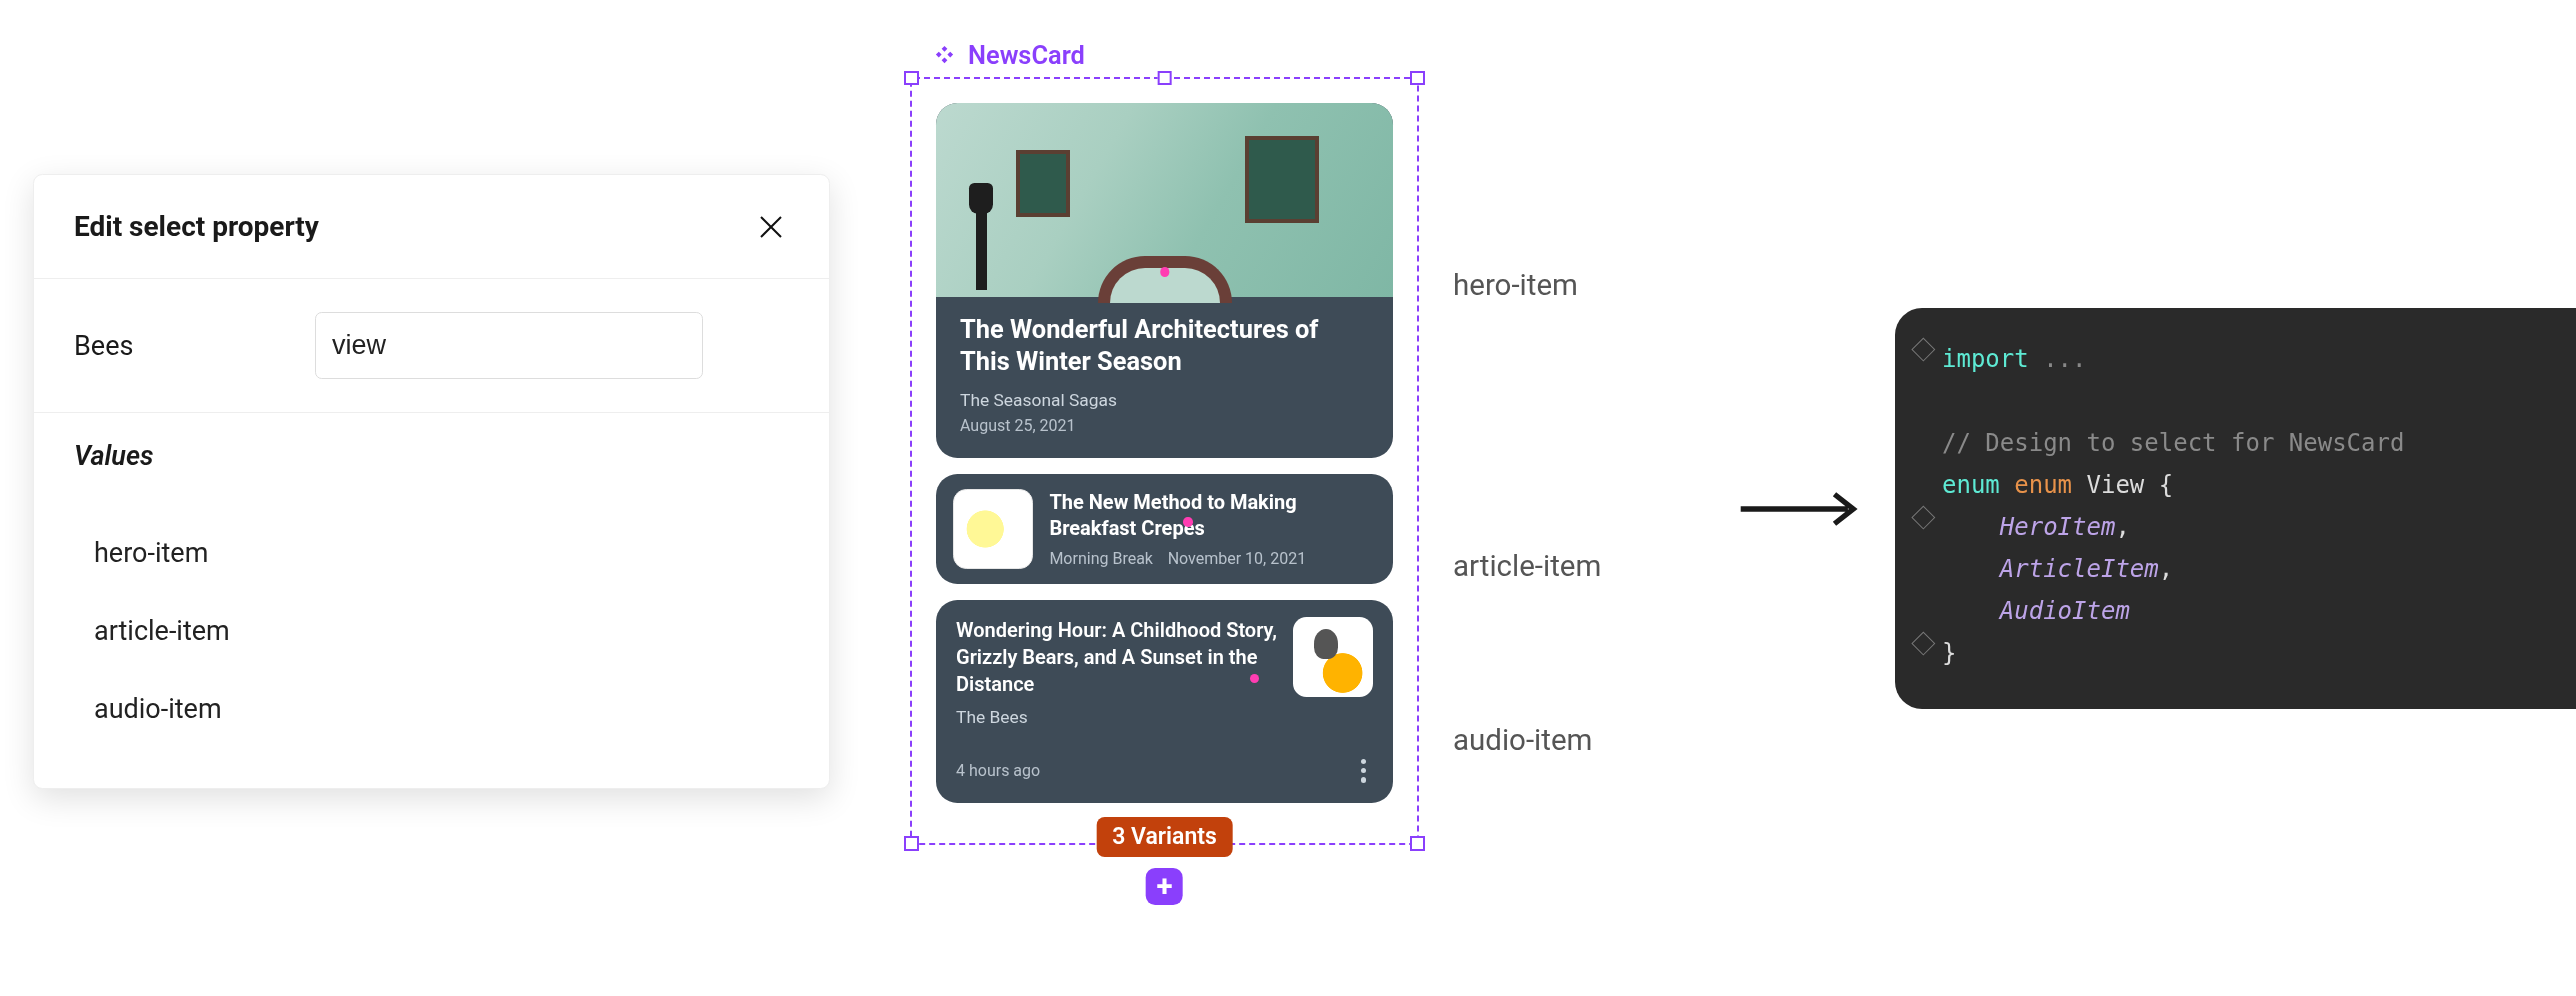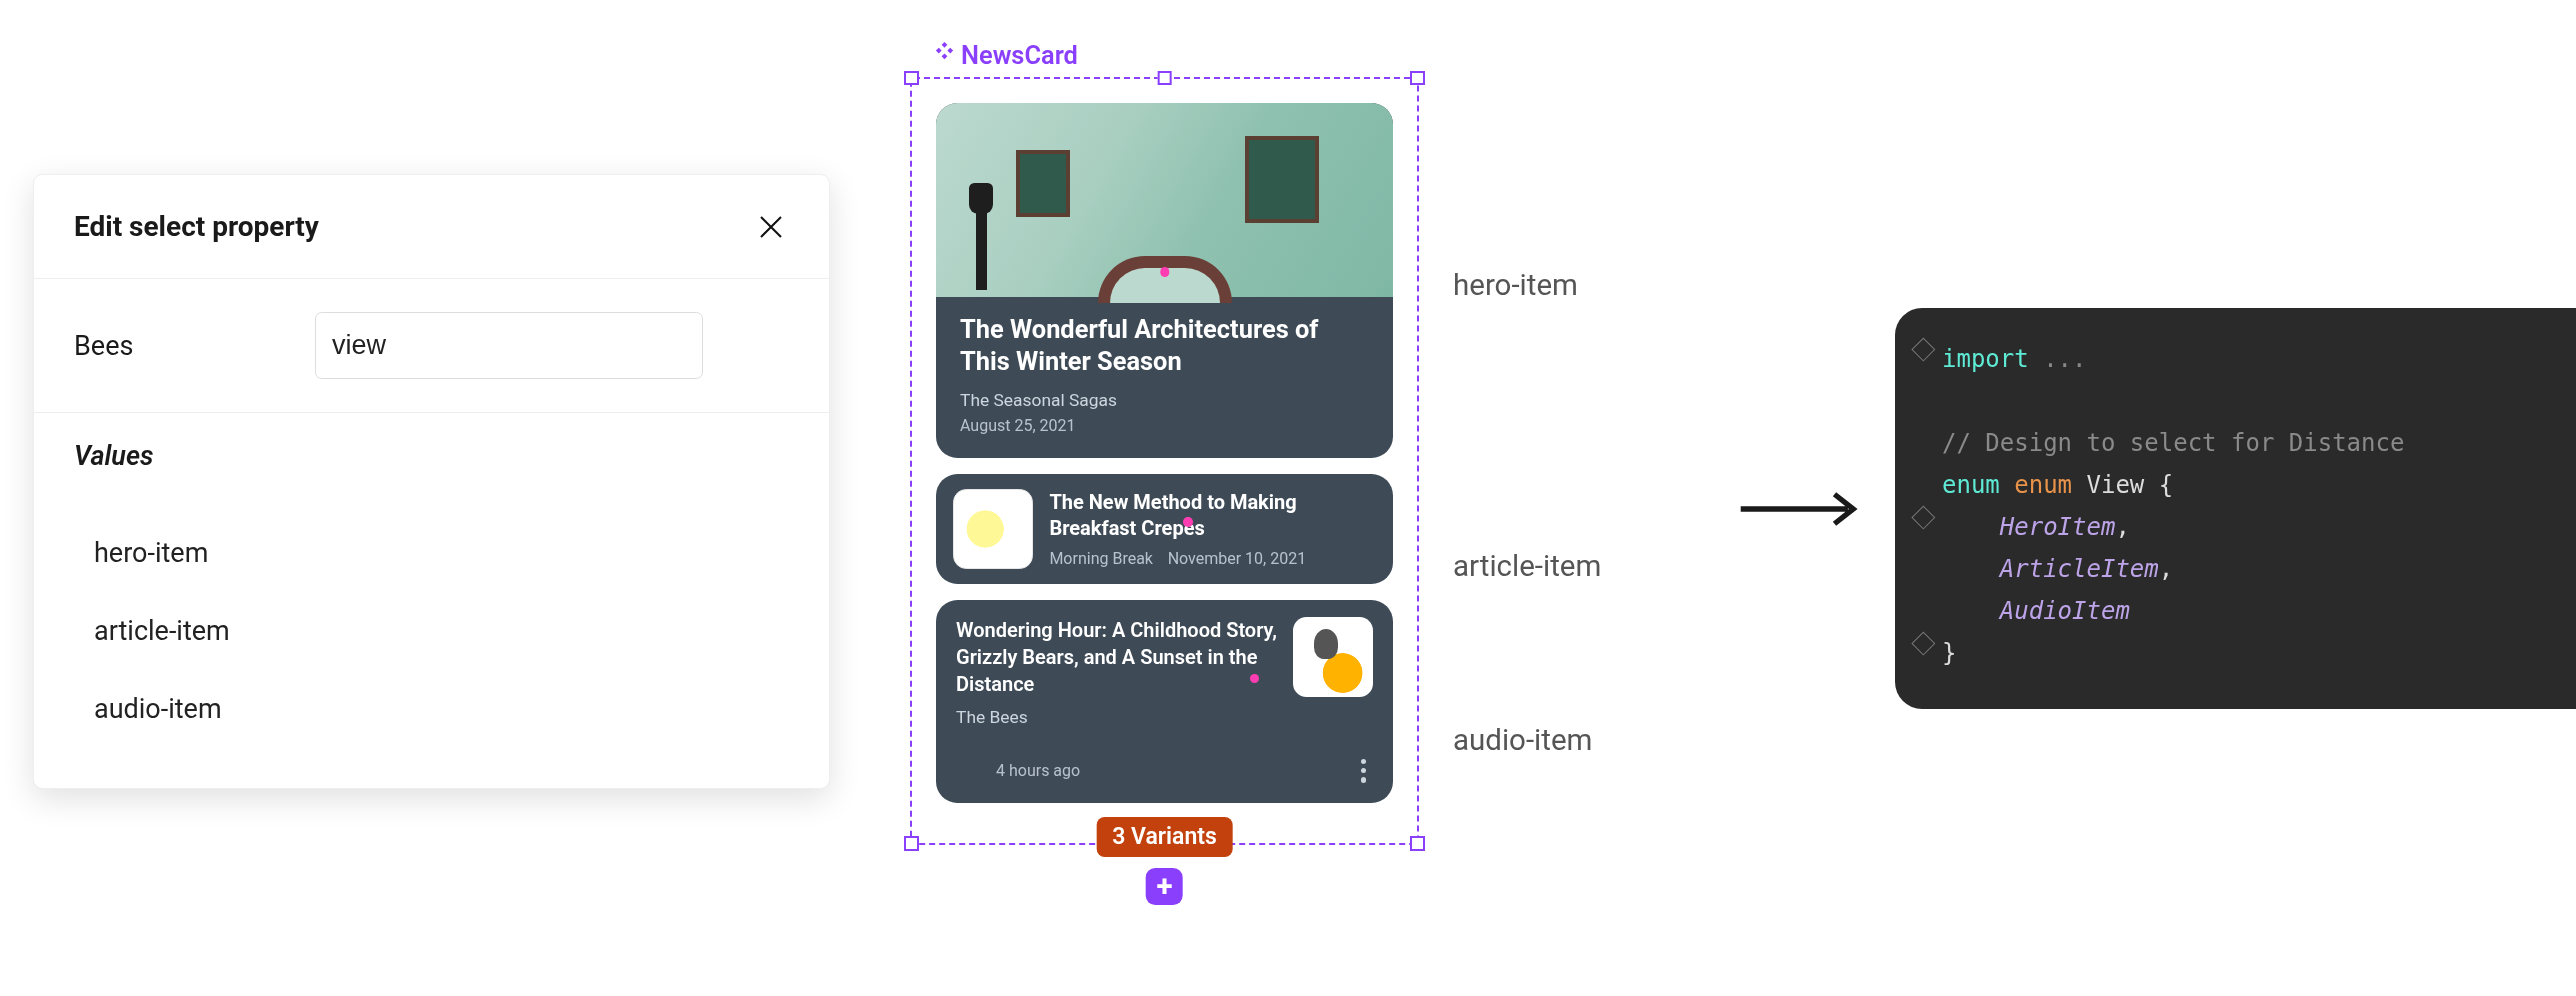--- a/index.html
+++ b/index.html
@@ -20,21 +20,21 @@
   .name-row { display:flex; align-items:center; gap: 40px; padding: 33px 40px; border-bottom: 0.7px solid #eee; }
   .name-label { font-size: 27px; width: 201px; }
   .name-input { flex: 0 0 348px; height: 67px; border:0.7px solid #ddd; border-radius:6.7px; font-size: 27px; padding: 0 16px; color:#222; }
 
   .values-wrap { padding: 27px 40px 40px; }
   .values-heading { font-size: 27px; font-weight: 600; margin-bottom: 42px; font-style: italic; }
   .value-item { font-size: 27px; padding: 23px 20px; color:#222; border-radius:5.4px; cursor:pointer; }
 
   
   .figframe { position:absolute; left: 910px; top: 40px; width: 509px; }
-  .figlabel { display:flex; align-items:flex-start; gap:5px; color:#8a3ffc; font-size: 25.4px; font-weight:600; margin: 0 0 6.7px 23px; }
+  .figlabel { display:flex; align-items:center; gap:12px; color:#8a3ffc; font-size: 25.4px; font-weight:600; margin: 0 0 6.7px 23px; }
   .figlabel svg { width:23px; height:23px; fill:#8a3ffc; }
   .selbox { position:relative; border:2px dashed #8a3ffc; border-radius:4px; padding: 24px; }
   .sel-handle { position:absolute; width:14.7px; height:14.7px; background:#fff; border:2px solid #8a3ffc; }
   .h-tl{top:-8px;left:-8px}.h-tr{top:-8px;right:-8px}.h-bl{bottom:-8px;left:-8px}.h-br{bottom:-8px;right:-8px}
   .h-tm{top:-8px;left:50%;transform:translateX(-50%)}.h-bm{bottom:-8px;left:50%;transform:translateX(-50%)}
 
   .card { background:#3e4b57; border-radius:21.4px; color:#e8edf1; margin-bottom:16px; overflow:hidden; }
   .hero-img { width:100%; height:194px; background:
      linear-gradient(120deg,#bcd9cf 0%,#a9cfc1 35%,#8fc1b0 60%,#7fb7a5 100%);
      position:relative; }
@@ -55,21 +55,21 @@
   .row-title { font-size:20px; font-weight:700; line-height:1.3; color:#fff; }
   .row-meta { font-size:16px; color:#b8c2cc; margin-top:8px; display:flex; gap:14.7px; }
 
   .audio-body { padding:17.4px 20px 13.4px; }
   .audio-top { display:flex; gap:16px; align-items:flex-start; }
   .audio-title { font-size:20px; font-weight:600; line-height:1.35; color:#fff; }
   .thumb-b { width:80px; height:80px; border-radius:13.4px; flex-shrink:0; background:
      radial-gradient(circle at 62% 70%, #ffb300 0 26%, transparent 27%),
      linear-gradient(#fff,#fff); position:relative; }
   .thumb-b:after{content:'';position:absolute;left:21.4px;top:12px;width:24px;height:29.5px;background:#555;border-radius:50% 50% 40% 40%;}
-  .audio-foot { display:flex; align-items:center; justify-content:space-between; margin-top:19px; padding-top:5.4px;margin-left:40px; }
+  .audio-foot { display:flex; align-items:center; justify-content:space-between; margin-top:19px; padding-top:5.4px; }
   .ago { font-size:16px; color:#b8c2cc; }
   .kebab { display:flex; flex-direction:column; gap:4px; padding:6.7px; cursor:pointer; }
   .kebab span{width:5.4px;height:5.4px;border-radius:50%;background:#cdd6de;}
 
   .pinkdot{width:9.4px;height:9.4px;border-radius:50%;background:#ff3db2;position:absolute;}
 
   .badge-row{ position:absolute; bottom:-62px; left:50%; transform:translateX(-50%); display:flex; flex-direction:column; align-items:center; gap:10.7px; }
   .badge{ background:#c2410c; color:#fff; font-size:23px; font-weight:600; padding:6.7px 16px; border-radius:8px; }
   .add-btn{ width:37px;height:37px;border-radius:9.4px;background:#8a3ffc;color:#fff;display:flex;align-items:center;justify-content:center;font-size:29.5px;font-weight:700;cursor:pointer;}
 
@@ -203,21 +203,21 @@
         <path d="M10 40 H170 M150 18 L178 40 L150 62"></path>
       </svg>
   </div>
 
   <div class="codebox">
     <div class="gut g1"></div>
     <div class="gut g2"></div>
     <div class="gut g3"></div>
     <div><span class="kw1">import</span><span class="dim"> ...</span></div>
     <div>&nbsp;</div>
-    <div><span class="comment">// Design to select for Distance</span></div>
+    <div><span class="comment">// Design to select for NewsCard</span></div>
     <div><span class="kw1">enum</span> <span class="kw2">enum</span><span class="cls"> View </span><span class="punc">{</span></div>
     <div>&nbsp;&nbsp;&nbsp;&nbsp;<span class="enumv">HeroItem</span><span class="punc">,</span></div>
     <div>&nbsp;&nbsp;&nbsp;&nbsp;<span class="enumv">ArticleItem</span><span class="punc">,</span></div>
     <div>&nbsp;&nbsp;&nbsp;&nbsp;<span class="enumv">AudioItem</span></div>
     <div><span class="punc">}</span></div>
   </div>
 
 </div>
 
 

